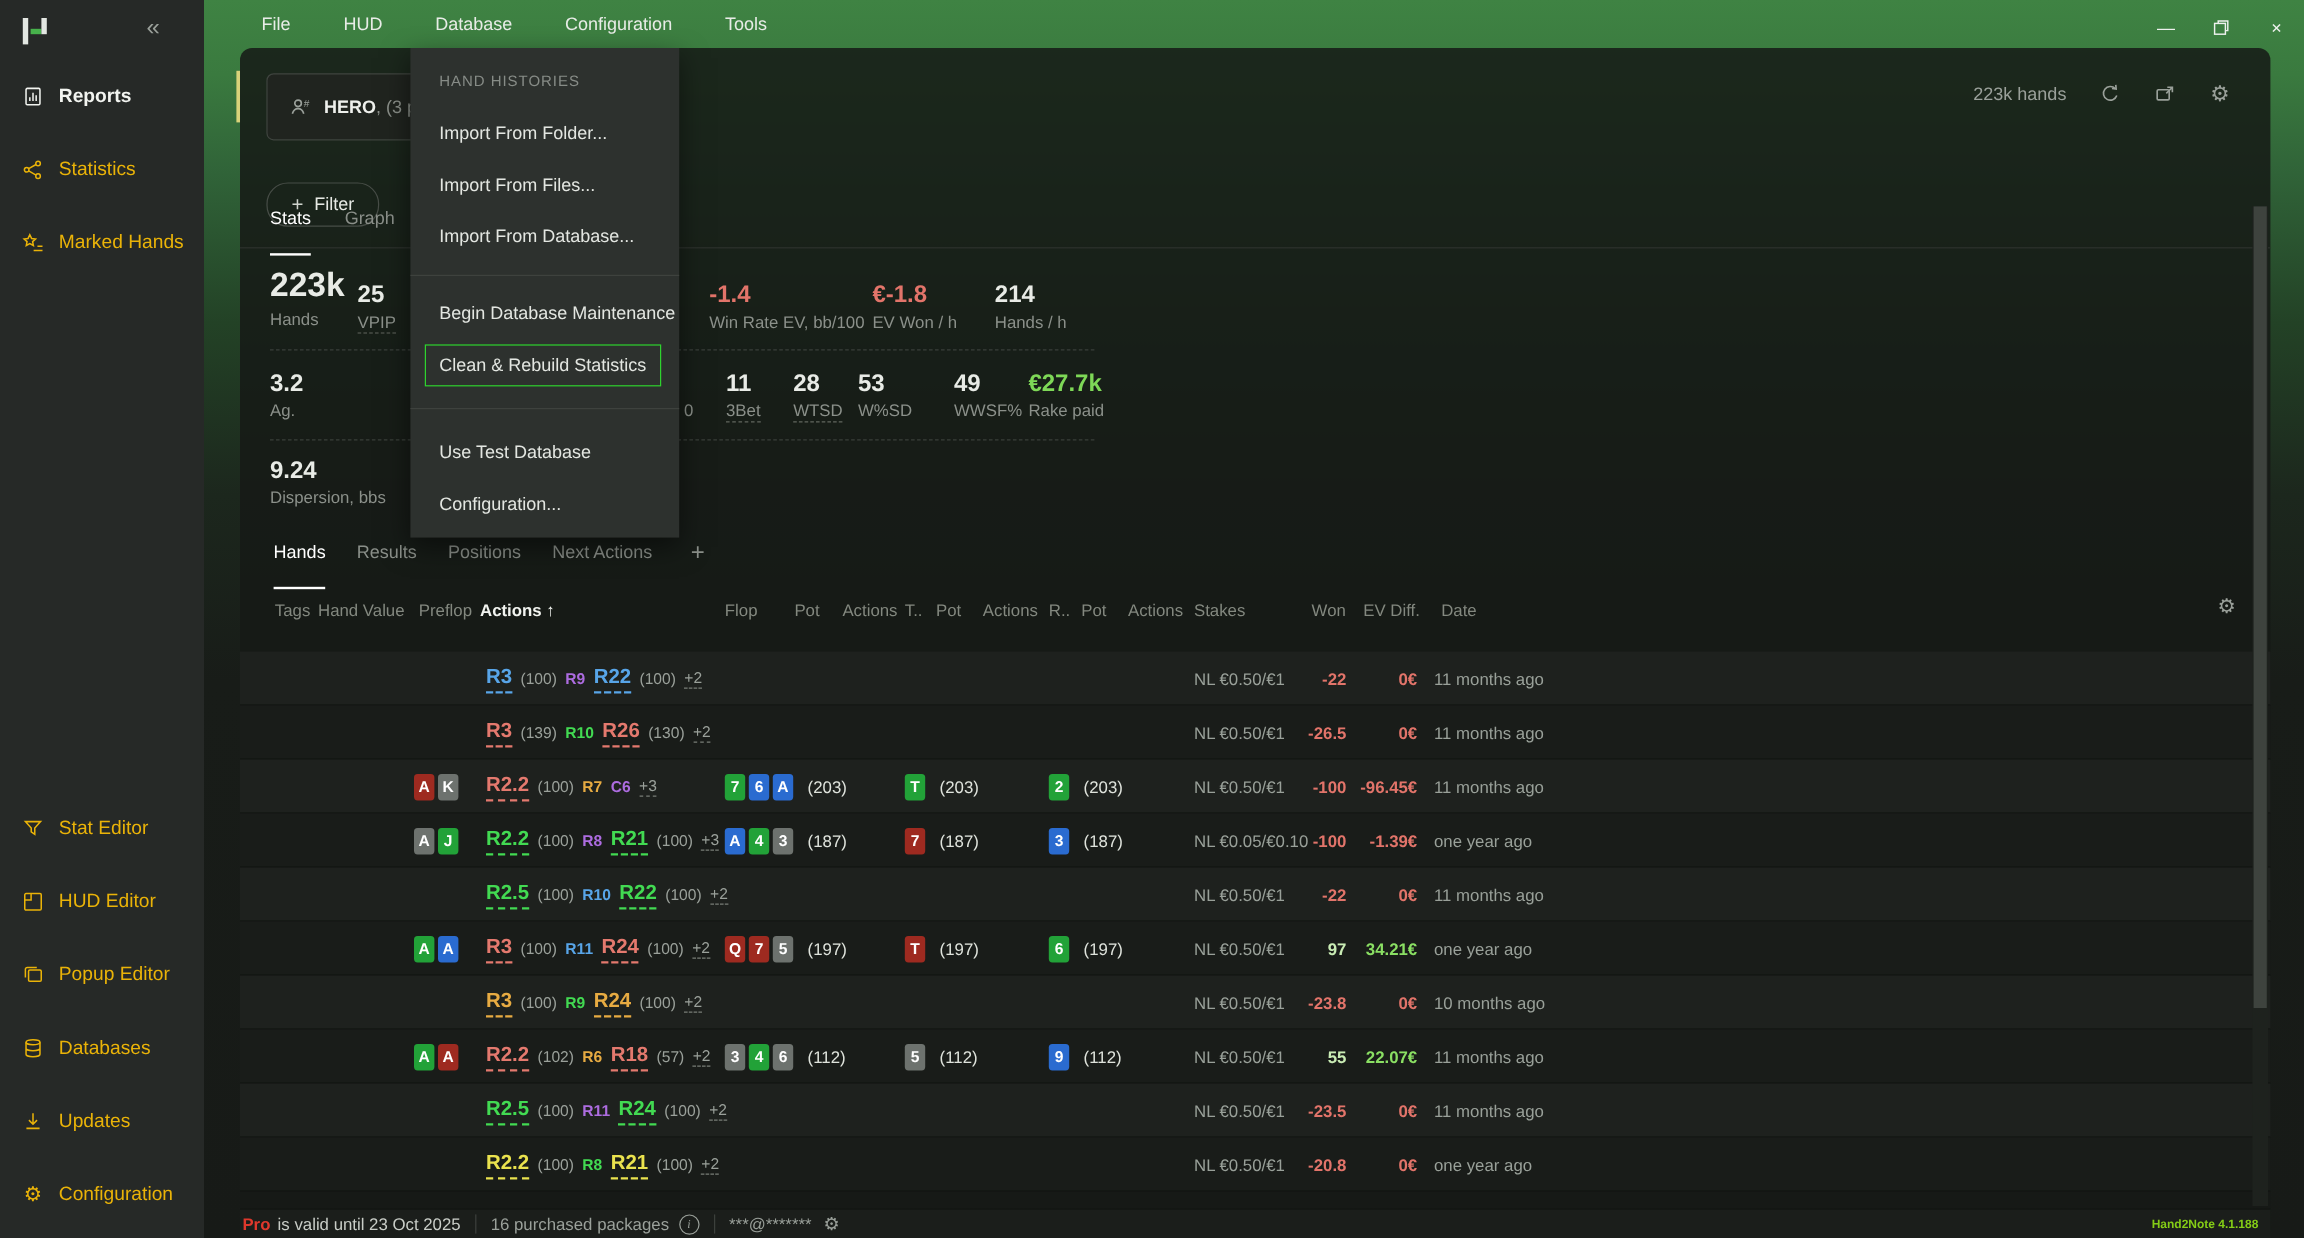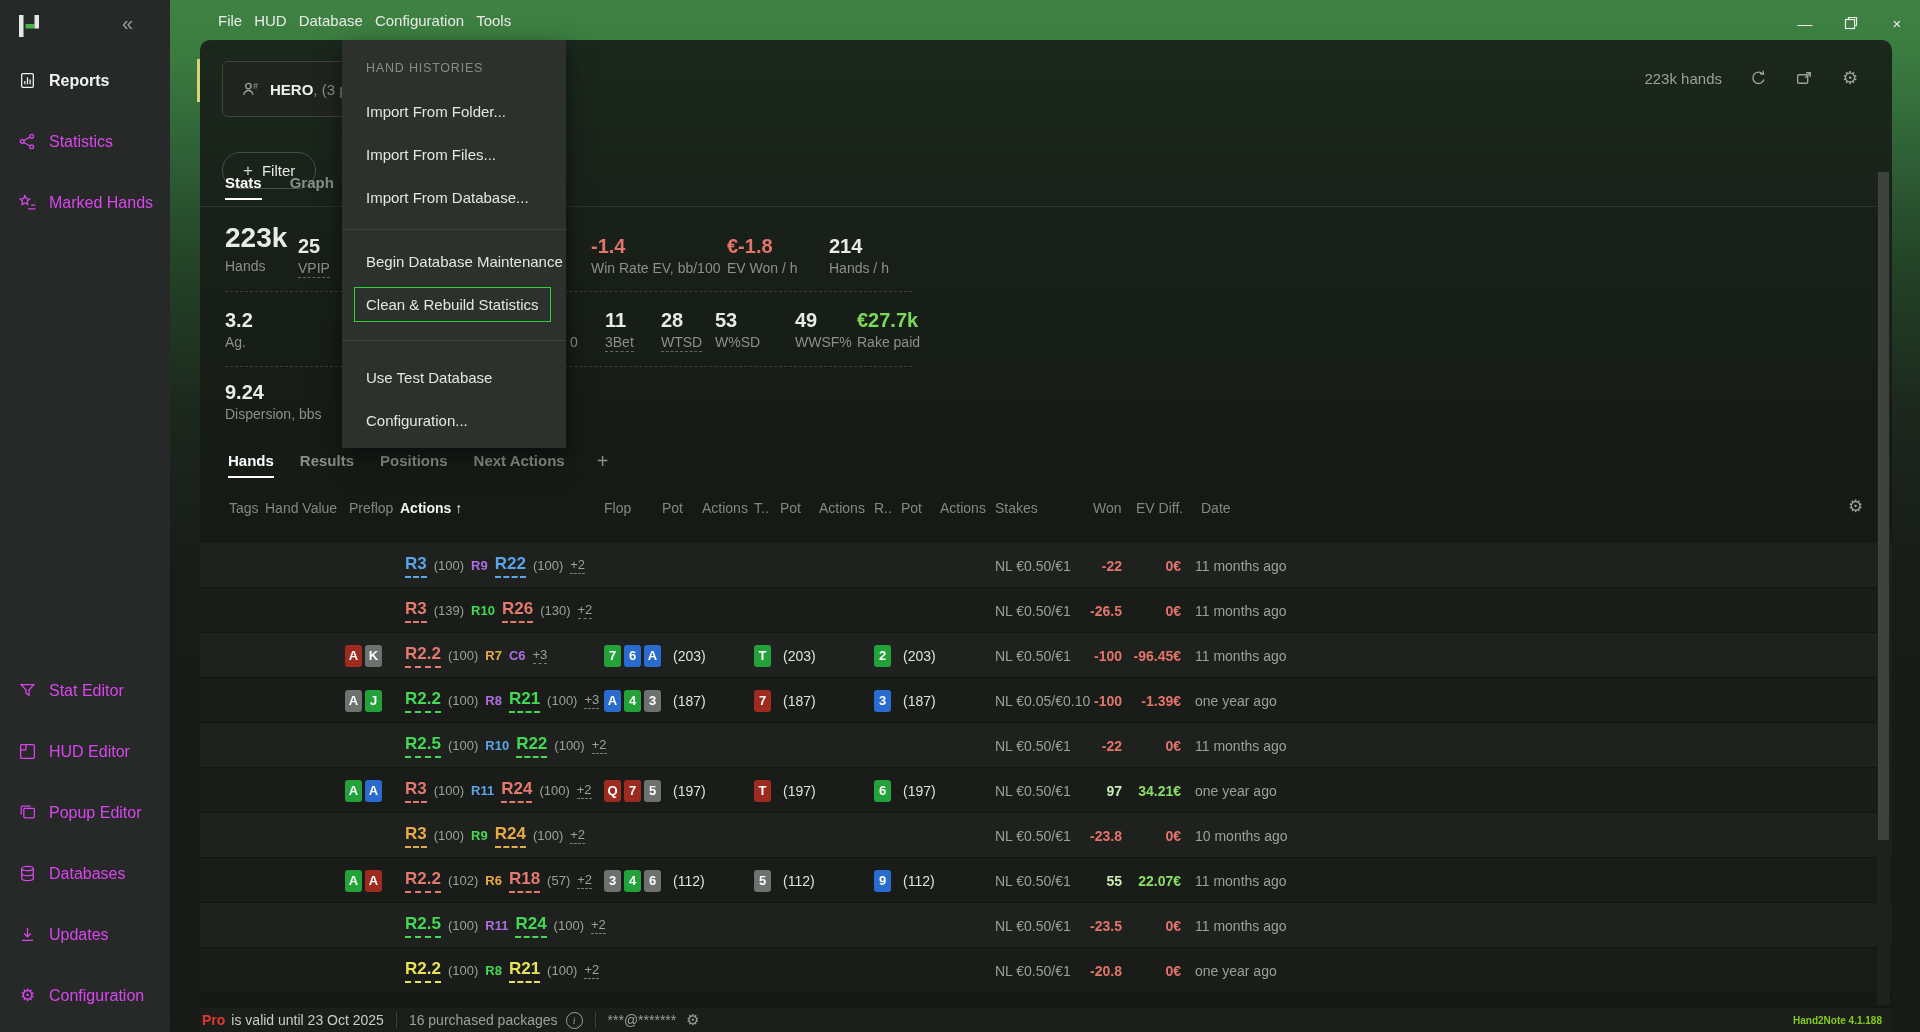--- a/index.html
+++ b/index.html
@@ -23,21 +23,21 @@
       display:flex;align-items:center;gap:9px;color:#e6e9e4;font-size:15px;background:transparent;cursor:pointer;}
   #filter-btn .plus{font-size:17px;color:#cfd4ce;}
   #top-right{right:32px;top:28px;display:flex;align-items:center;gap:26px;color:#9aa09a;}
   #hands-count{font-size:15px;}
   .tr-icon{width:20px;height:20px;display:inline-flex;align-items:center;justify-content:center;color:#9aa09a;cursor:pointer;}
   .tr-icon svg{stroke:#9aa09a;fill:none;stroke-width:1.3;}
   .gear-glyph{font-size:18px;line-height:18px;}
   
   #stats-tabs{left:25px;top:134px;display:flex;gap:28px;}
   #tabs-sep{left:0;top:166px;width:1692px;height:1px;background:#2d322d;}
-  .tab{font-size:15px;font-weight:700;color:#8a8f89;position:relative;cursor:pointer;padding-bottom:9px;}
+  .tab{font-size:15px;font-weight:400;color:#8a8f89;position:relative;cursor:pointer;padding-bottom:22px;}
   .tab.active{color:#ffffff;}
   .tab.active::after{content:"";position:absolute;left:0;bottom:0;width:100%;height:2px;background:#fff;}
   
   .stat{position:absolute;}
   .stat .sv{font-size:20px;font-weight:700;color:#e8ebe6;line-height:20px;}
   .stat .sl{font-size:14px;color:#8b908a;margin-top:4px;line-height:16px;white-space:nowrap;}
   .stat .sl.dashed{border-bottom:1px dashed #62675f;display:inline-block;padding-bottom:1px;}
   .stat-hands .sv{font-size:28px;line-height:32px;}
   .sv.red{color:#e2746a;}  .sv.green{color:#7ed857;}
   .dashline{position:absolute;left:25px;width:687px;height:0;border-top:1px dashed #3a3f3a;}
@@ -72,27 +72,27 @@
   .act.und{border-bottom:2px dashed currentColor;padding-bottom:2px;}
   .act.paren{font-weight:400;color:#9aa09a;}
   .act.plusn{color:#9aa09a;border-bottom:1px dashed #787d77;padding-bottom:1px;font-weight:400;}
   
   #sidebar{left:0;top:0;width:170px;height:1032px;background:#262927;}
   #logo{left:14px;top:11px;width:30px;height:30px;}
   #collapse{left:122px;top:12px;color:#9aa09a;font-size:20px;cursor:pointer;}
   .side-group{position:absolute;left:0;width:200px;display:flex;flex-direction:column;}
   #side-top{top:50px;} #side-bottom{bottom:6px;}
   .side-item{height:61px;display:flex;align-items:center;gap:12px;padding-left:18px;cursor:pointer;
-             color:#d946ef;font-size:16px;position:relative;}
+             color:#eab308;font-size:16px;position:relative;}
   .side-item .si{width:19px;height:19px;display:inline-flex;align-items:center;justify-content:center;}
   .side-item svg{stroke:currentColor;fill:none;stroke-width:1.2;}
   .side-item.active{color:#f2f4f0;font-weight:700;}
   .side-item.active::after{content:"";position:absolute;right:0;top:9px;width:3px;height:43px;background:#d8d27a;}
   
-  #menubar{left:212px;top:8px;display:flex;}
+  #menubar{left:212px;top:8px;display:flex;gap:32px;}
   .menu-item{color:#e8ece7;font-size:15px;padding:4px 6px;cursor:pointer;}
   
   #win-controls{right:8px;top:10px;display:flex;gap:16px;}
   .wbtn{width:30px;height:26px;display:flex;align-items:center;justify-content:center;color:#eef1ee;
         font-size:15px;cursor:pointer;}
   .wbtn svg{stroke:#eef1ee;fill:none;stroke-width:1.2;}
   
   #db-menu{left:342px;top:40px;width:224px;background:#2d312e;box-shadow:0 8px 22px rgba(0,0,0,.5);
            z-index:10;padding-bottom:6px;}
   .dm-header{height:44px;display:flex;align-items:center;padding:6px 24px 0;color:#878c87;font-size:12.5px;

